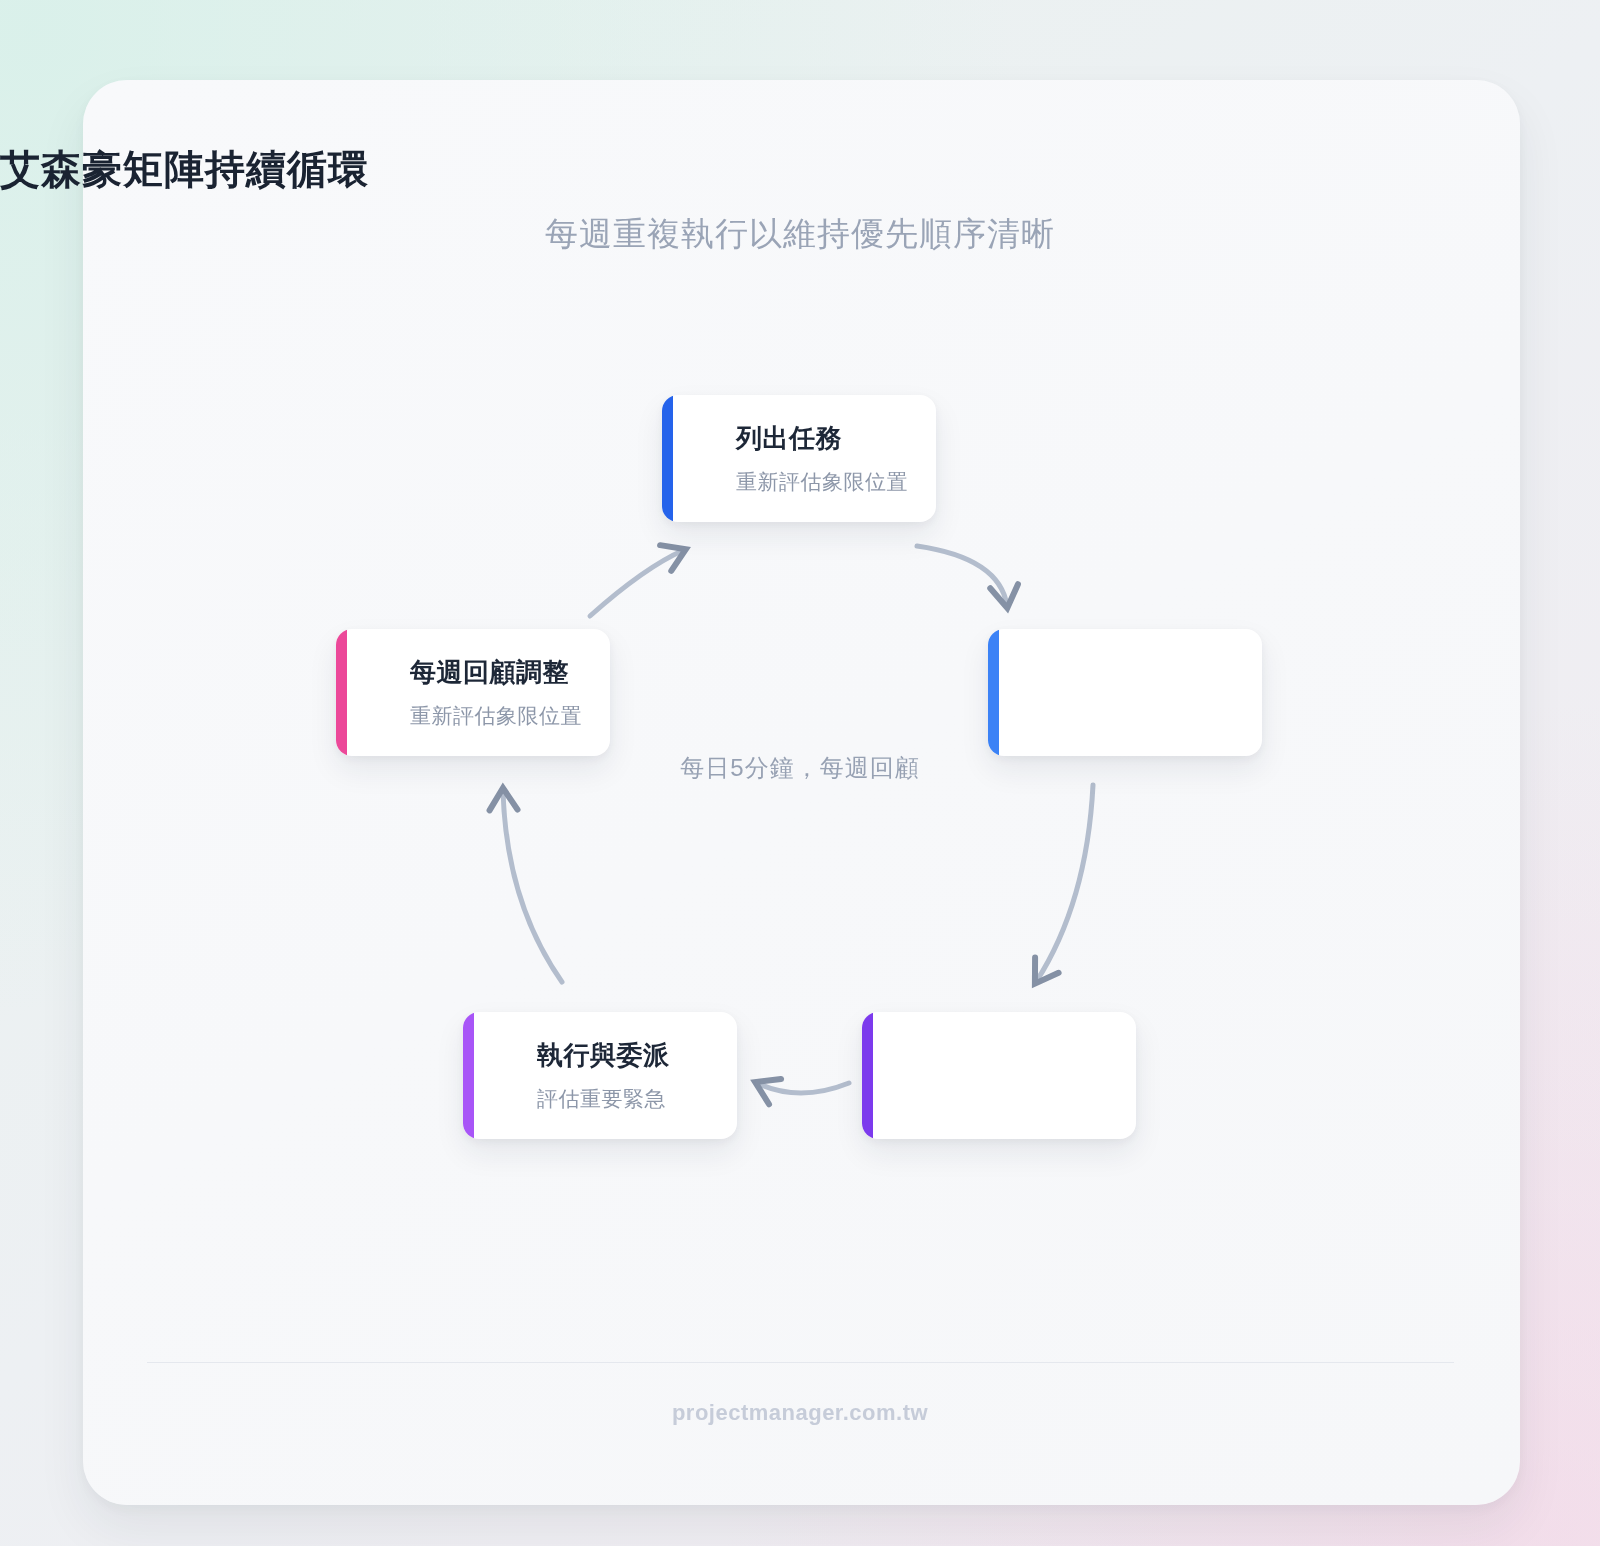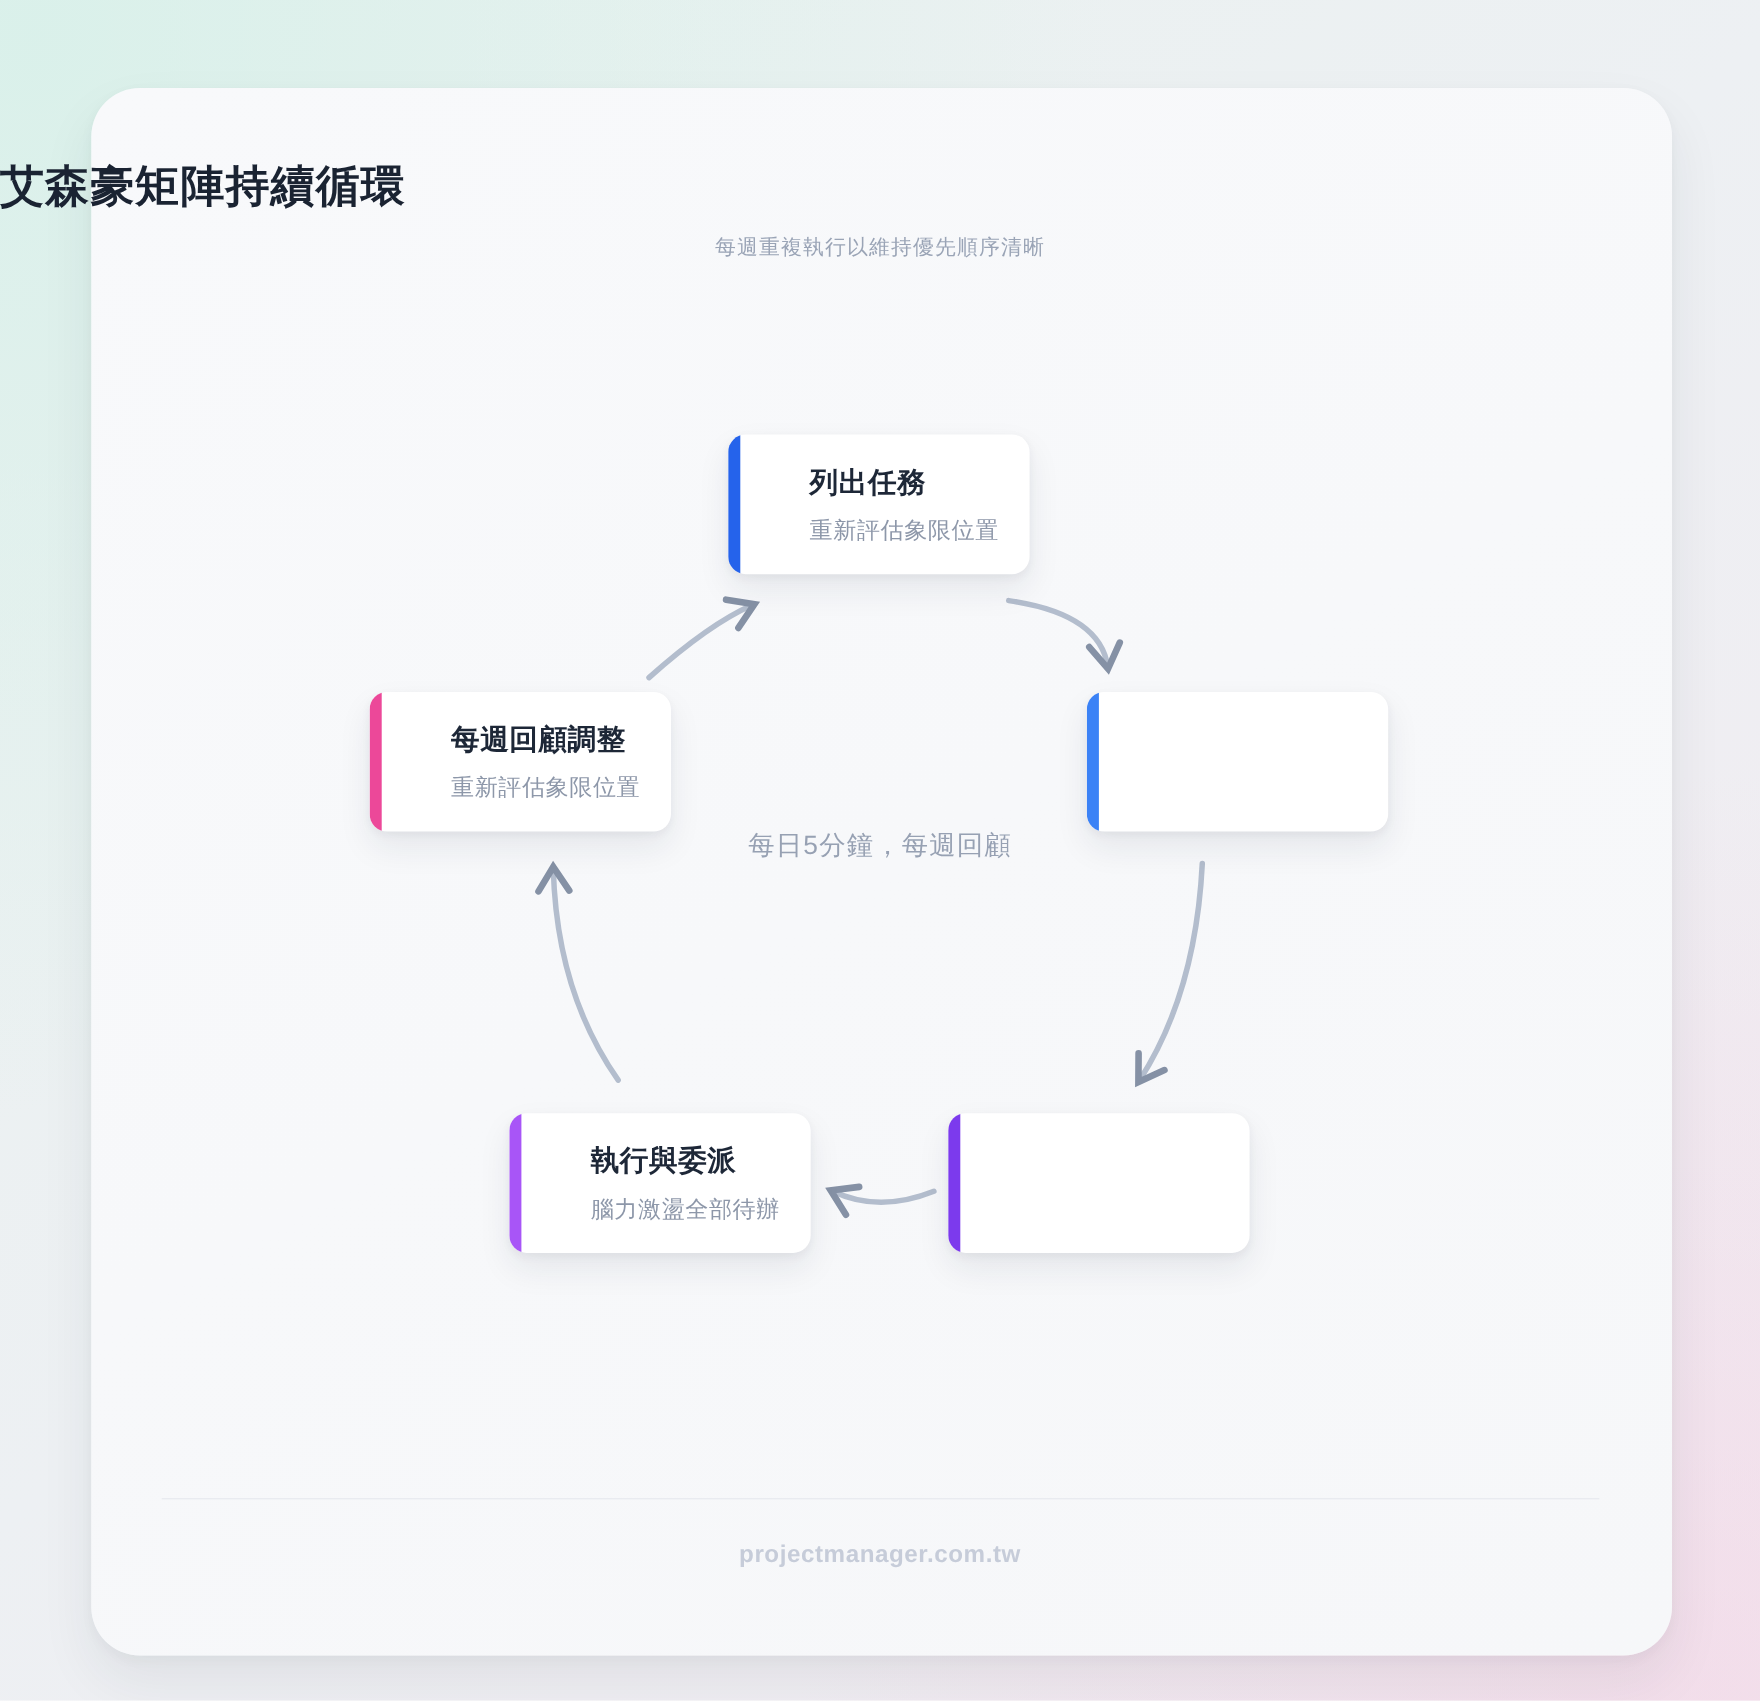--- a/index.html
+++ b/index.html
@@ -26,21 +26,21 @@
     left: 0; top: 142px; width: 100%;
     font-size: 40px;
     font-weight: 800;
     color: #1a2332;
     letter-spacing: 1px;
   }
   .page-subtitle {
     position: absolute;
     left: 0; top: 212px; width: 100%;
     text-align: center;
-    font-size: 19px;
+    font-size: 33px;
     color: #9aa4b6;
     letter-spacing: 1px;
   }
   .arrows-svg { position: absolute; left: 0; top: 0; width: 1600px; height: 1546px; }
   .card {
     position: absolute;
     width: 274px; height: 127px;
     background: #ffffff;
     border-radius: 16px;
     overflow: hidden;
@@ -134,21 +134,21 @@
 </div>
 
 <div class="card card-step3">
   <div class="accent" style="background-color: rgb(124, 58, 237);"></div>
 </div>
 
 <div class="card card-step4">
   <div class="accent" style="background-color: rgb(168, 85, 247);"></div>
   <div class="card-body">
     <div class="card-title">執行與委派</div>
-    <div class="card-desc">腦力激盪全部待辦</div>
+    <div class="card-desc">評估重要緊急</div>
   </div>
 </div>
 
 <div class="card card-step5">
   <div class="accent" style="background-color: rgb(236, 72, 153);"></div>
   <div class="card-body">
     <div class="card-title">每週回顧調整</div>
     <div class="card-desc">重新評估象限位置</div>
   </div>
 </div>

